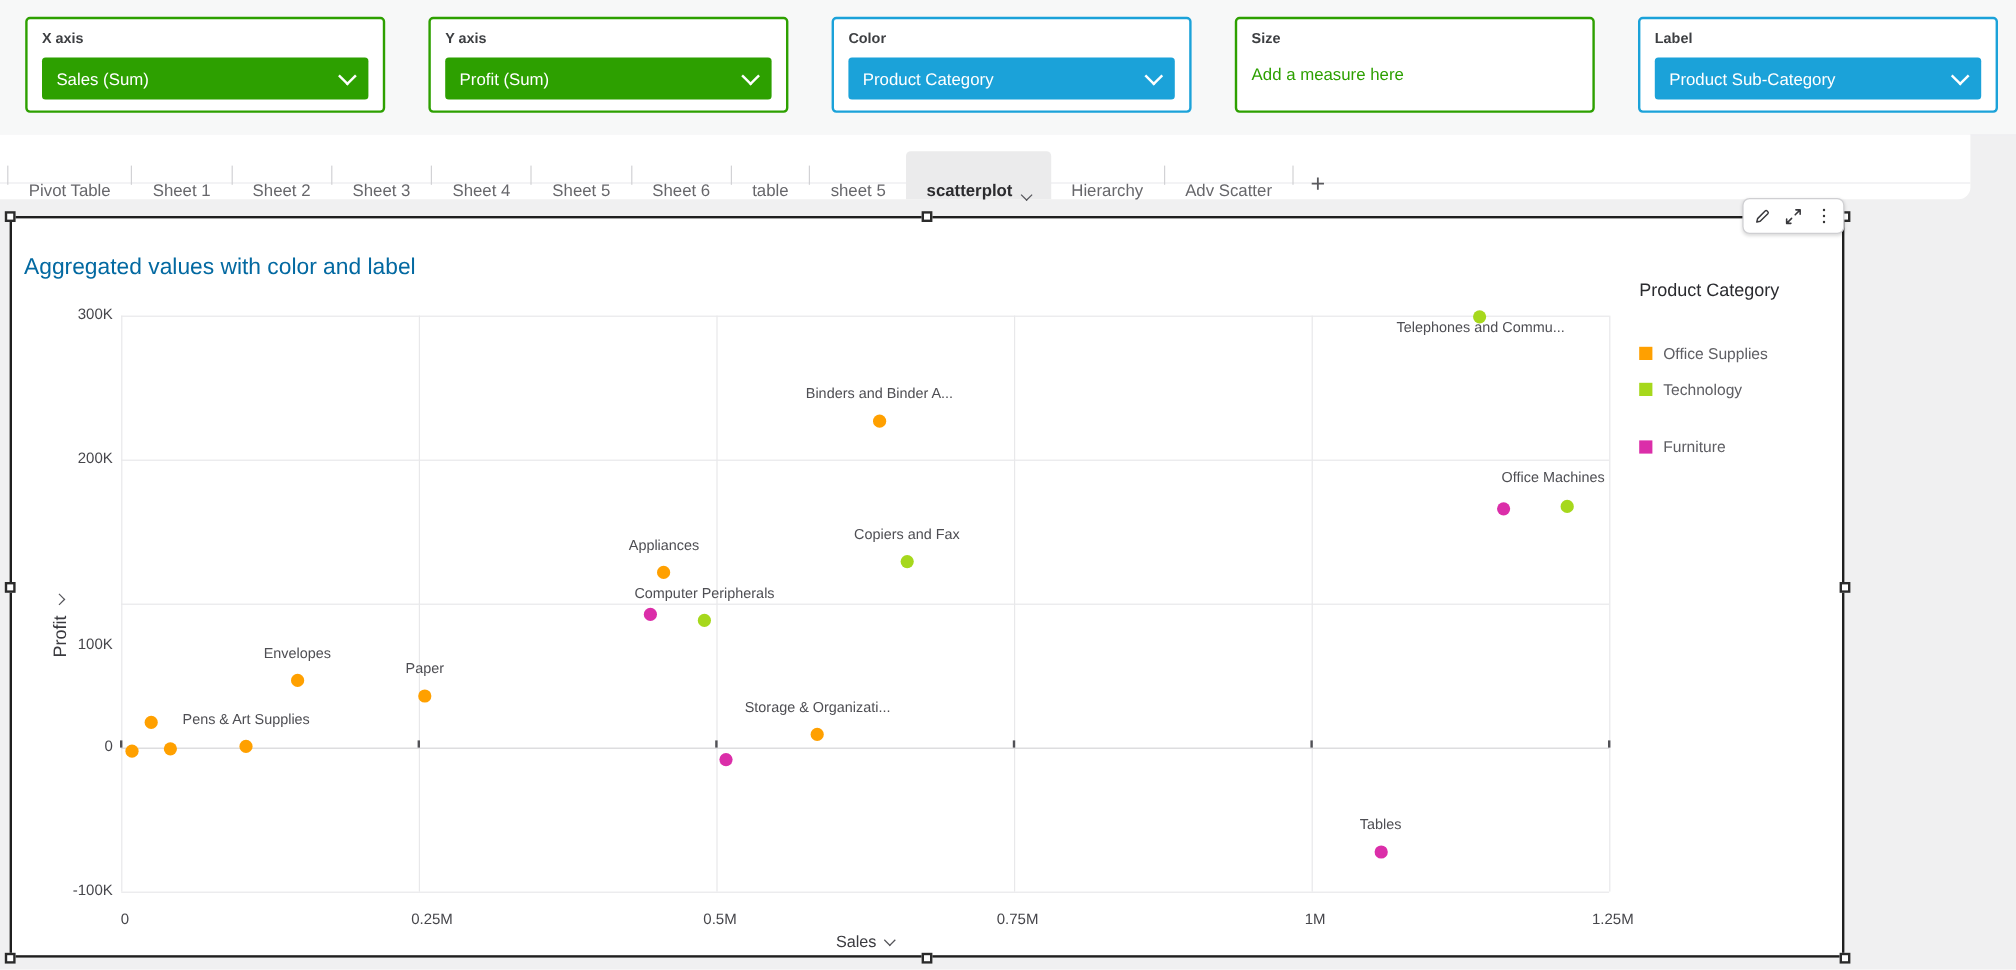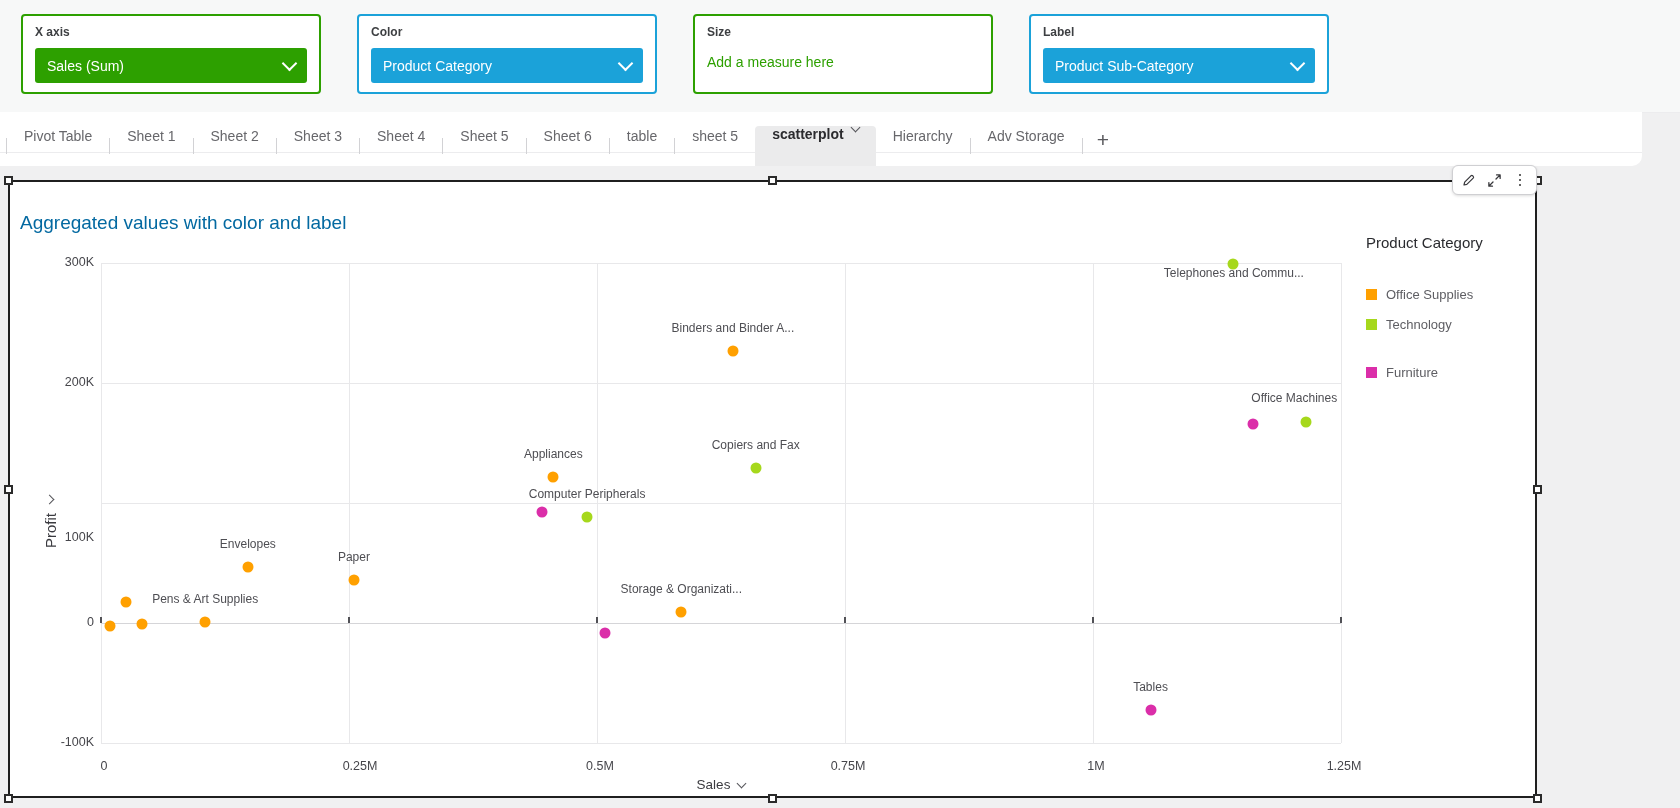--- a/index.html
+++ b/index.html
@@ -19,21 +19,21 @@
   .fw-pill{margin-top:9px;height:35px;border-radius:3px;display:flex;align-items:center;justify-content:space-between;padding:0 12px;color:#fff;font-size:14px;cursor:pointer}
   .fw-pill.green{background:var(--green)}
   .fw-pill.blue{background:var(--blue)}
   .fw-placeholder{margin-top:15px;font-size:14px;color:var(--green);cursor:pointer}
   .chev{width:7px;height:7px;border-right:2px solid currentColor;border-bottom:2px solid currentColor;transform:rotate(45deg);display:inline-block;flex:0 0 auto}
   .chev.white{color:#fff;width:9px;height:9px;margin-top:-5px}
   
   .tabrow{position:absolute;left:0;top:112px;width:1642px;height:54px;background:#fff;border-radius:0 0 10px 0}
   .tabline{position:absolute;left:0;top:152px;width:1642px;height:1px;background:#ececee;z-index:1}
   #tabs{position:absolute;left:6px;top:112px;height:54px;display:flex;align-items:flex-start;z-index:2}
-  .tab{margin-top:16px;height:38px;display:flex;align-items:flex-start;padding:0 17px;font-size:14px;color:#67676b;gap:8px;cursor:pointer;white-space:nowrap}
+  .tab{margin-top:16px;height:38px;display:flex;align-items:flex-end;padding:0 17px;font-size:14px;color:#67676b;gap:8px;cursor:pointer;white-space:nowrap}
   .tab.active{margin-top:14px;height:40px;background:#ebebec;font-weight:700;color:#2b2b2e;border-radius:4px 4px 0 0;position:relative;z-index:3}
   .tab.add{font-size:21px;color:#5a5a5e;padding:0 14px;font-weight:400}
   .tab-chev{color:#55555a;width:6px;height:6px;border-width:1.5px;margin-top:-2px}
   .tab-sep{width:1px;height:16px;background:#d2d2d5;margin-top:26px}
   
   .card{position:absolute;left:8px;top:180px;width:1529px;height:618px;background:#fff;border:2px solid var(--sel);box-sizing:border-box;z-index:2}
   .handle{position:absolute;width:9px;height:9px;background:#fff;border:2px solid #2b2b2b;box-sizing:border-box;z-index:8}
   .viz-toolbar{position:absolute;left:1452px;top:165px;width:77px;height:28px;background:#fff;border:1px solid #cfcfd2;border-radius:6px;display:flex;align-items:center;justify-content:space-around;z-index:9;box-shadow:0 1px 3px rgba(0,0,0,.14);padding:0 3px}
   .tb-icon{width:18px;height:18px;display:flex;align-items:center;justify-content:center;cursor:pointer}
   .kebab{display:flex;flex-direction:column;gap:2.5px}
@@ -61,20 +61,27 @@
 
 <div class="topbar">
   <div id="fieldWells">
       <div class="fw-box green">
         <div class="fw-label">X axis</div>
         <div class="fw-pill green">
           <span>Sales (Sum)</span>
           <span class="chev white"></span>
         </div>
       </div>
+      <div class="fw-box green">
+        <div class="fw-label">Y axis</div>
+        <div class="fw-pill green">
+          <span>Profit (Sum)</span>
+          <span class="chev white"></span>
+        </div>
+      </div>
       <div class="fw-box blue">
         <div class="fw-label">Color</div>
         <div class="fw-pill blue">
           <span>Product Category</span>
           <span class="chev white"></span>
         </div>
       </div>
       <div class="fw-box green">
         <div class="fw-label">Size</div>
         <div class="fw-placeholder">Add a measure here</div>
@@ -130,21 +137,21 @@
     </span>
     <span class="tab active">
       <span>scatterplot</span>
       <span class="chev tab-chev"></span>
     </span>
     <span class="tab">
       <span>Hierarchy</span>
     </span>
     <span class="tab-sep"></span>
     <span class="tab">
-      <span>Adv Storage</span>
+      <span>Adv Scatter</span>
     </span>
     <span class="tab-sep"></span>
     <span class="tab add">
       <span>+</span>
     </span>
   </div>
 
 <div class="stage">
   <div class="card"></div>
   <div class="viz-title">Aggregated values with color and label</div>

